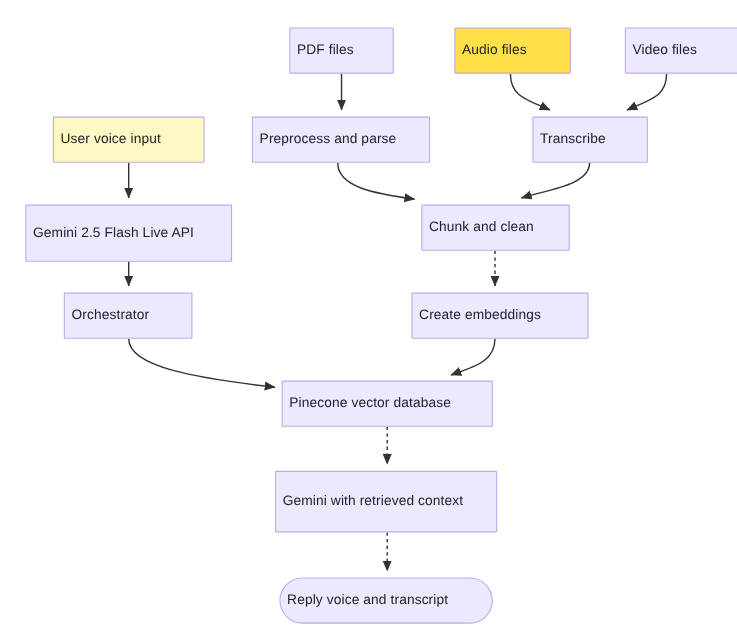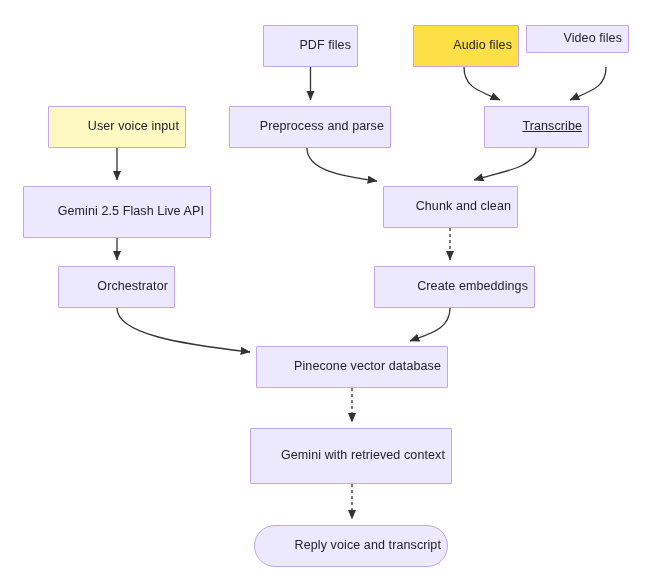--- a/index.html
+++ b/index.html
@@ -25,21 +25,21 @@
     top: 0;
     width: 670px;
     height: 580px;
     pointer-events: none;
   }
   .node {
     position: absolute;
     box-sizing: border-box;
     display: flex;
     align-items: center;
-    justify-content: flex-end;
+    justify-content: flex-start;
     text-align: center;
     background: #ece8fd;
     border: 1px solid #c3a7ea;
     border-radius: 1px;
     color: #23222a;
     font-size: 12.5px;
     line-height: 1.55;
     letter-spacing: 0.1px;
     padding: 2px 6px;
   }
@@ -71,30 +71,30 @@
       </g>
   </svg>
 
   <div id="node-group">
       <div class="node" style="left: 263px; top: 25px; width: 95px; height: 42px; background: rgb(236, 232, 253); border-color: rgb(195, 167, 234); color: rgb(35, 34, 42);">
         <span>PDF files</span>
       </div>
       <div class="node" style="left: 413px; top: 25px; width: 106px; height: 42px; background: #fde047; border-color: rgb(195, 167, 234); color: rgb(35, 34, 42);">
         <span>Audio files</span>
       </div>
-      <div class="node" style="left: 526px; top: 25px; width: 103px; height: 28px; background: rgb(236, 232, 253); border-color: rgb(195, 167, 234); color: rgb(35, 34, 42);">
+      <div class="node" style="left: 568px; top: 25px; width: 103px; height: 42px; background: rgb(236, 232, 253); border-color: rgb(195, 167, 234); color: rgb(35, 34, 42);">
         <span>Video files</span>
       </div>
       <div class="node" style="left: 48px; top: 106px; width: 138px; height: 42px; background: #fef9c3; border-color: rgb(195, 167, 234); color: rgb(35, 34, 42);">
         <span>User voice input</span>
       </div>
       <div class="node" style="left: 229px; top: 106px; width: 162px; height: 42px; background: rgb(236, 232, 253); border-color: rgb(195, 167, 234); color: rgb(35, 34, 42);">
         <span>Preprocess and parse</span>
       </div>
-      <div class="node" style="left: 484px; top: 106px; width: 105px; height: 42px; background: rgb(236, 232, 253); border-color: rgb(195, 167, 234); color: rgb(35, 34, 42); text-decoration: underline;">
+      <div class="node" style="left: 484px; top: 106px; width: 105px; height: 42px; background: rgb(236, 232, 253); border-color: rgb(195, 167, 234); color: rgb(35, 34, 42);">
         <span>Transcribe</span>
       </div>
       <div class="node" style="left: 23px; top: 186px; width: 188px; height: 52px; background: rgb(236, 232, 253); border-color: rgb(195, 167, 234); color: rgb(35, 34, 42);">
         <span>Gemini 2.5 Flash Live API</span>
       </div>
       <div class="node" style="left: 383px; top: 186px; width: 135px; height: 42px; background: rgb(236, 232, 253); border-color: rgb(195, 167, 234); color: rgb(35, 34, 42);">
         <span>Chunk and clean</span>
       </div>
       <div class="node" style="left: 58px; top: 266px; width: 117px; height: 42px; background: rgb(236, 232, 253); border-color: rgb(195, 167, 234); color: rgb(35, 34, 42);">
         <span>Orchestrator</span>

